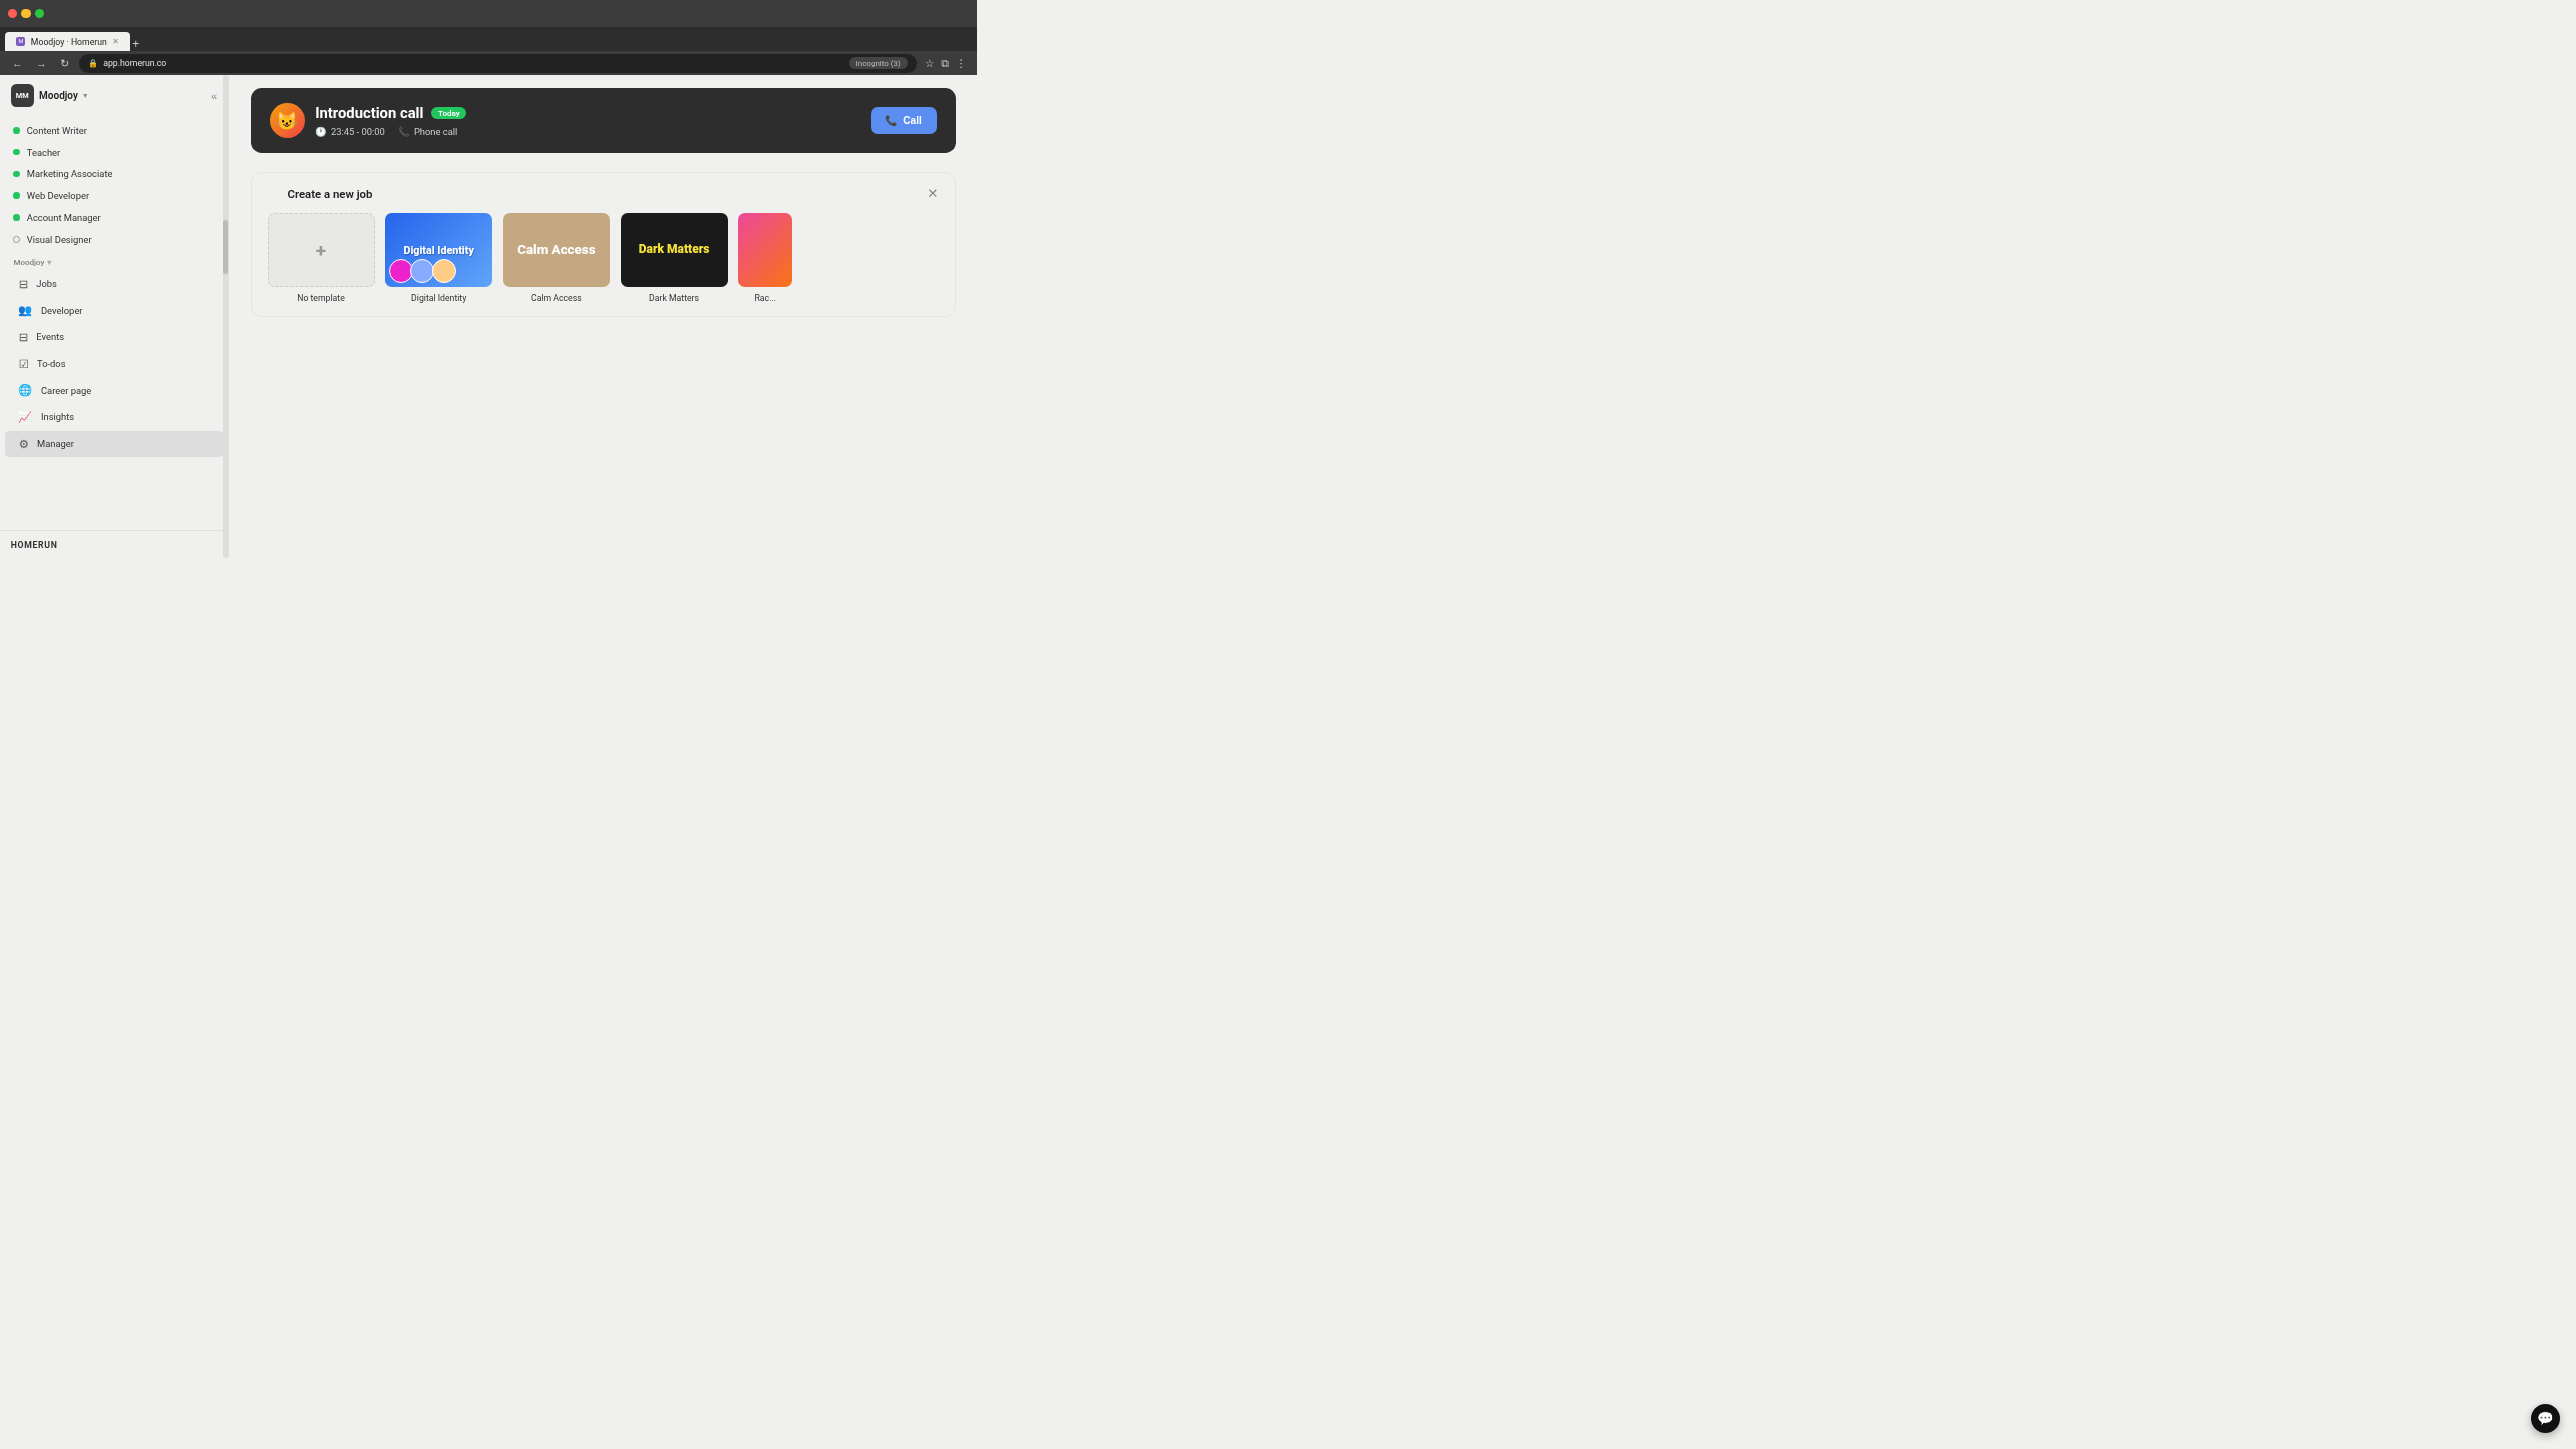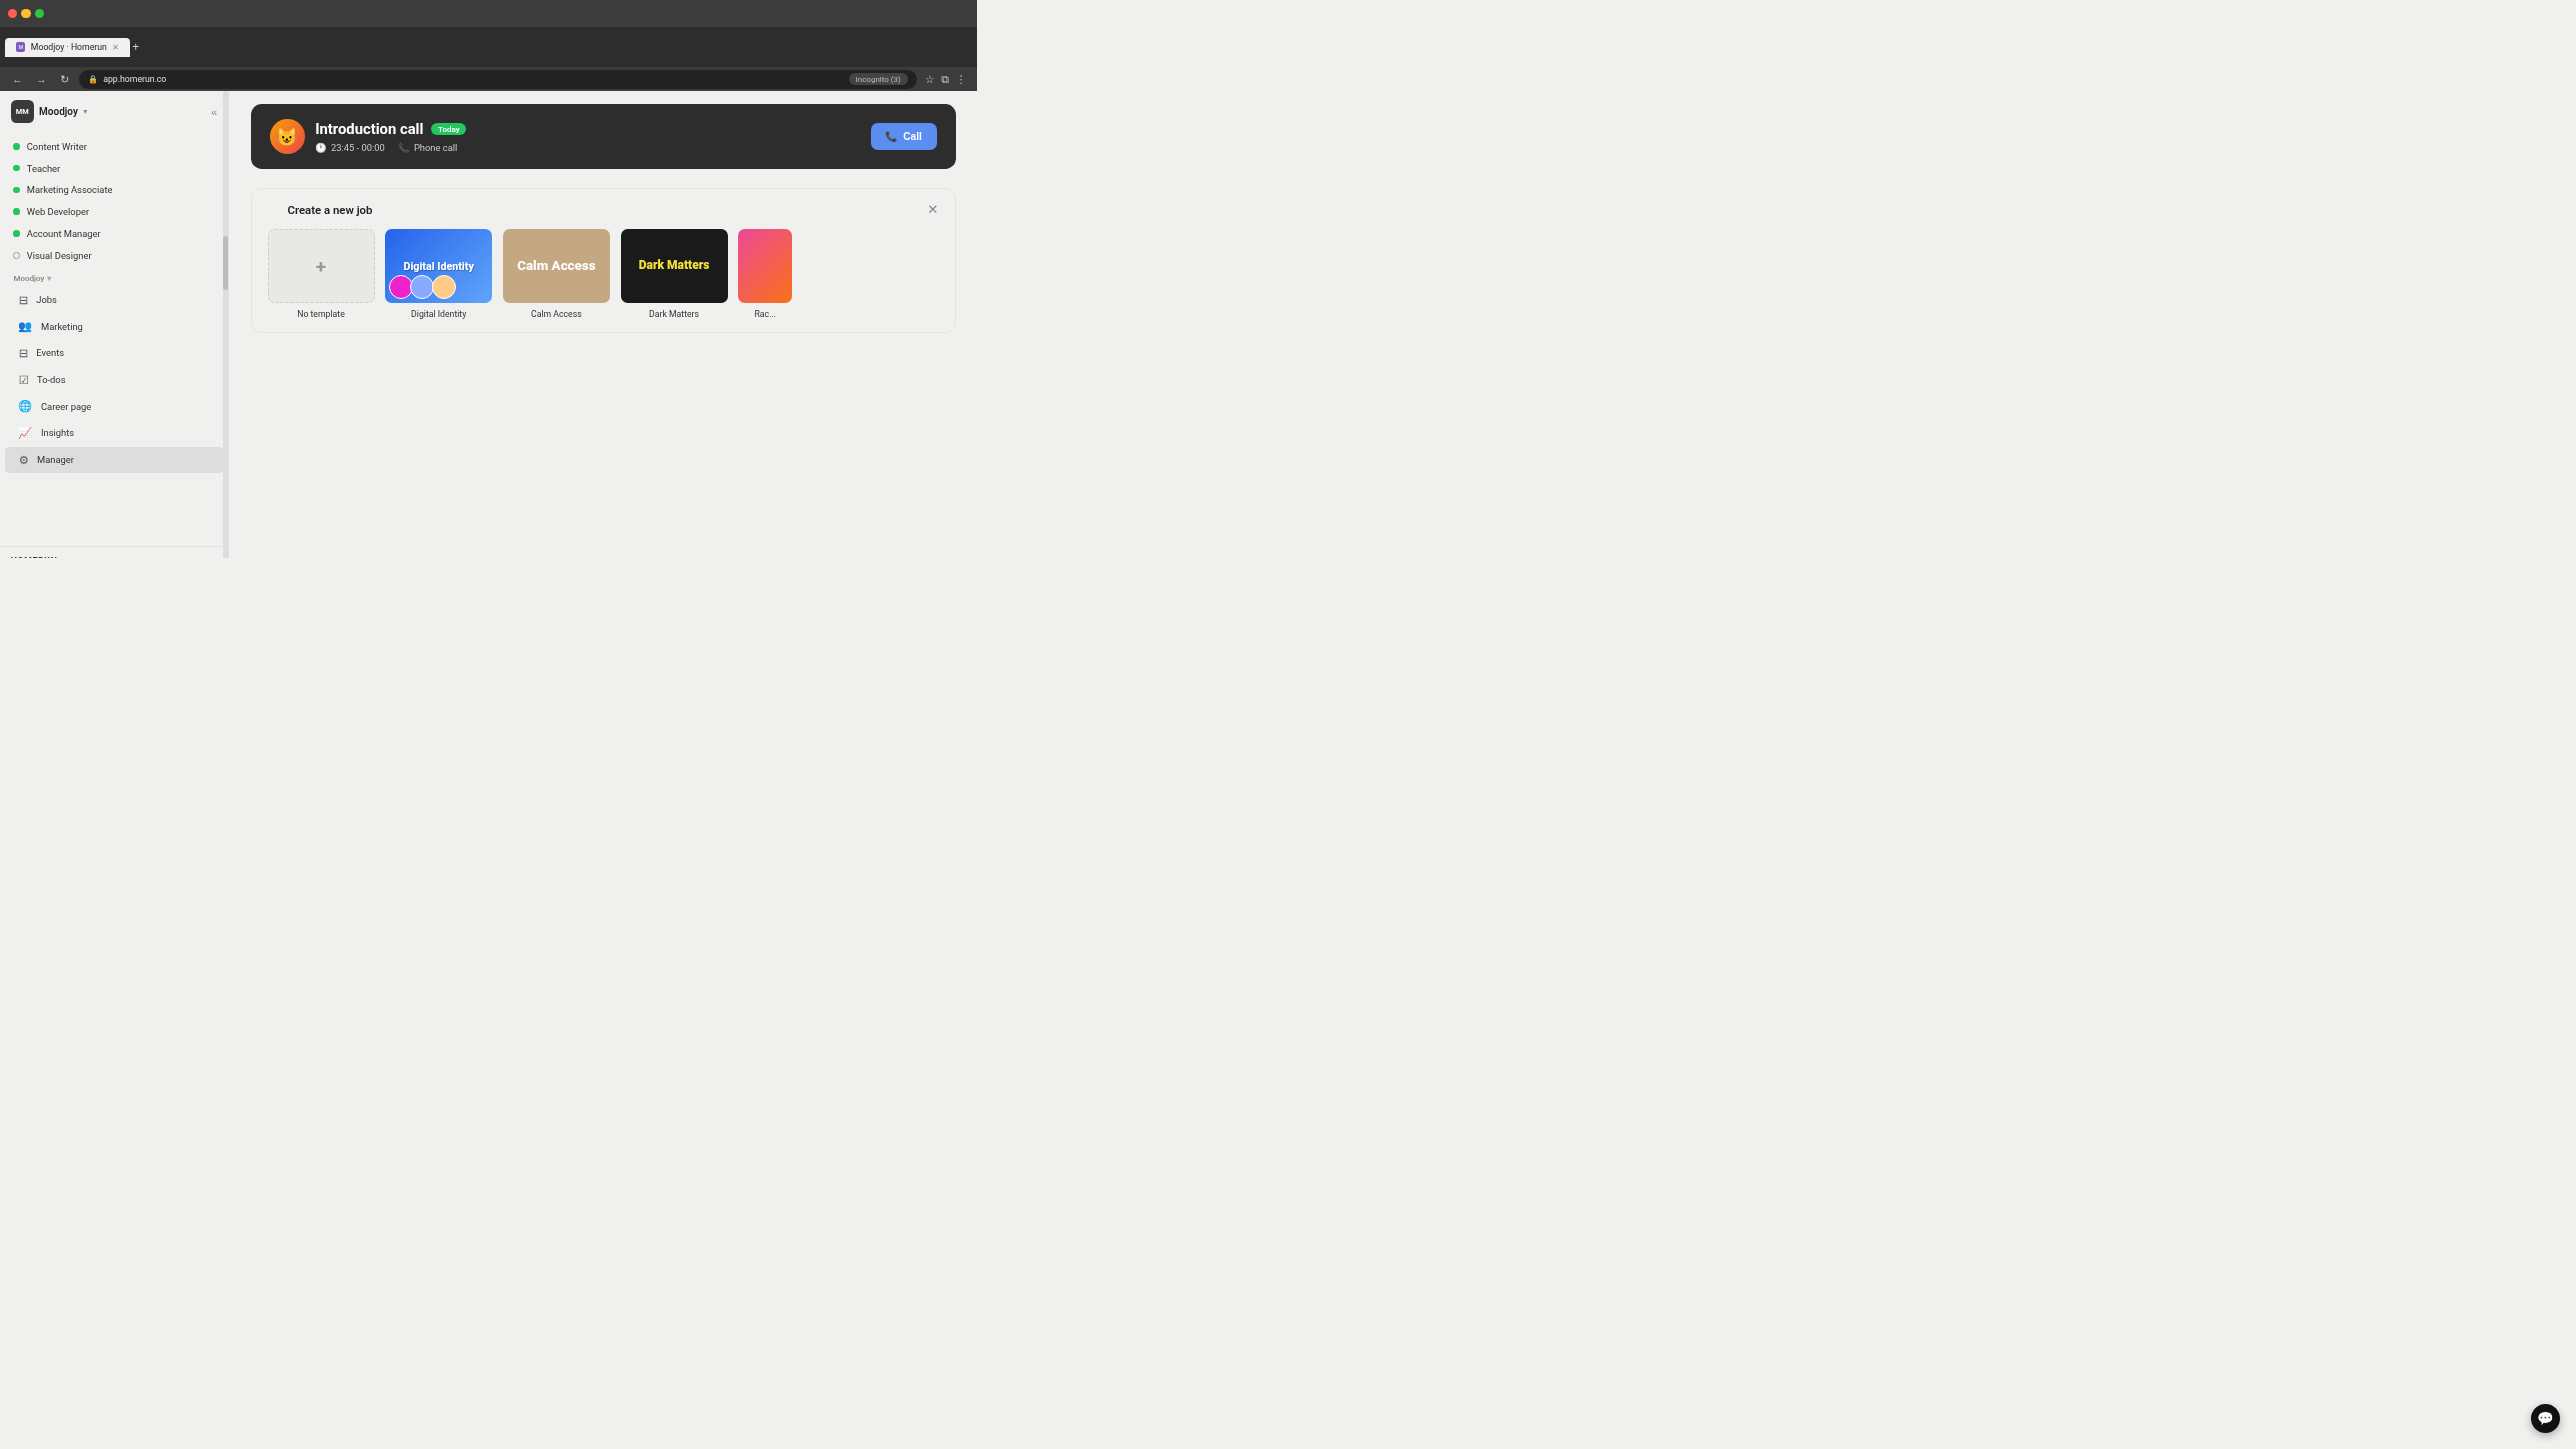--- a/index.html
+++ b/index.html
@@ -35,23 +35,23 @@
     .browser-close { background: #ff5f57; }
     .browser-min { background: #febc2e; }
     .browser-max { background: #28c840; }
     .nav-btn {
       background: none; border: none; color: #ccc; cursor: pointer;
       font-size: 10.7px; padding: 1.3px 4px;
     }
 
     .tab-bar {
       display: flex;
-      align-items: center;
+      align-items: flex-end;
       background: #2d2d2d;
-      height: 40px;
+      height: 24px;
       padding: 0 5.4px;
     }
     .tab {
       background: #3c3c3c;
       color: #e0e0e0;
       padding: 0 10.7px;
       height: 19px;
       display: flex;
       align-items: center;
       gap: 5.4px;
@@ -567,21 +567,21 @@
         <span>Moodjoy</span>
         <span style="color:#aaa">▾</span>
       </div>
 
       <div class="sidebar-nav-item">
         <span class="nav-icon">⊟</span>
         <span>Jobs</span>
       </div>
       <div class="sidebar-nav-item">
         <span class="nav-icon">👥</span>
-        <span>Marketing</span>
+        <span>Developer</span>
       </div>
       <div class="sidebar-nav-item">
         <span class="nav-icon">⊟</span>
         <span>Events</span>
       </div>
       <div class="sidebar-nav-item">
         <span class="nav-icon">☑</span>
         <span>To-dos</span>
       </div>
       <div class="sidebar-nav-item">

